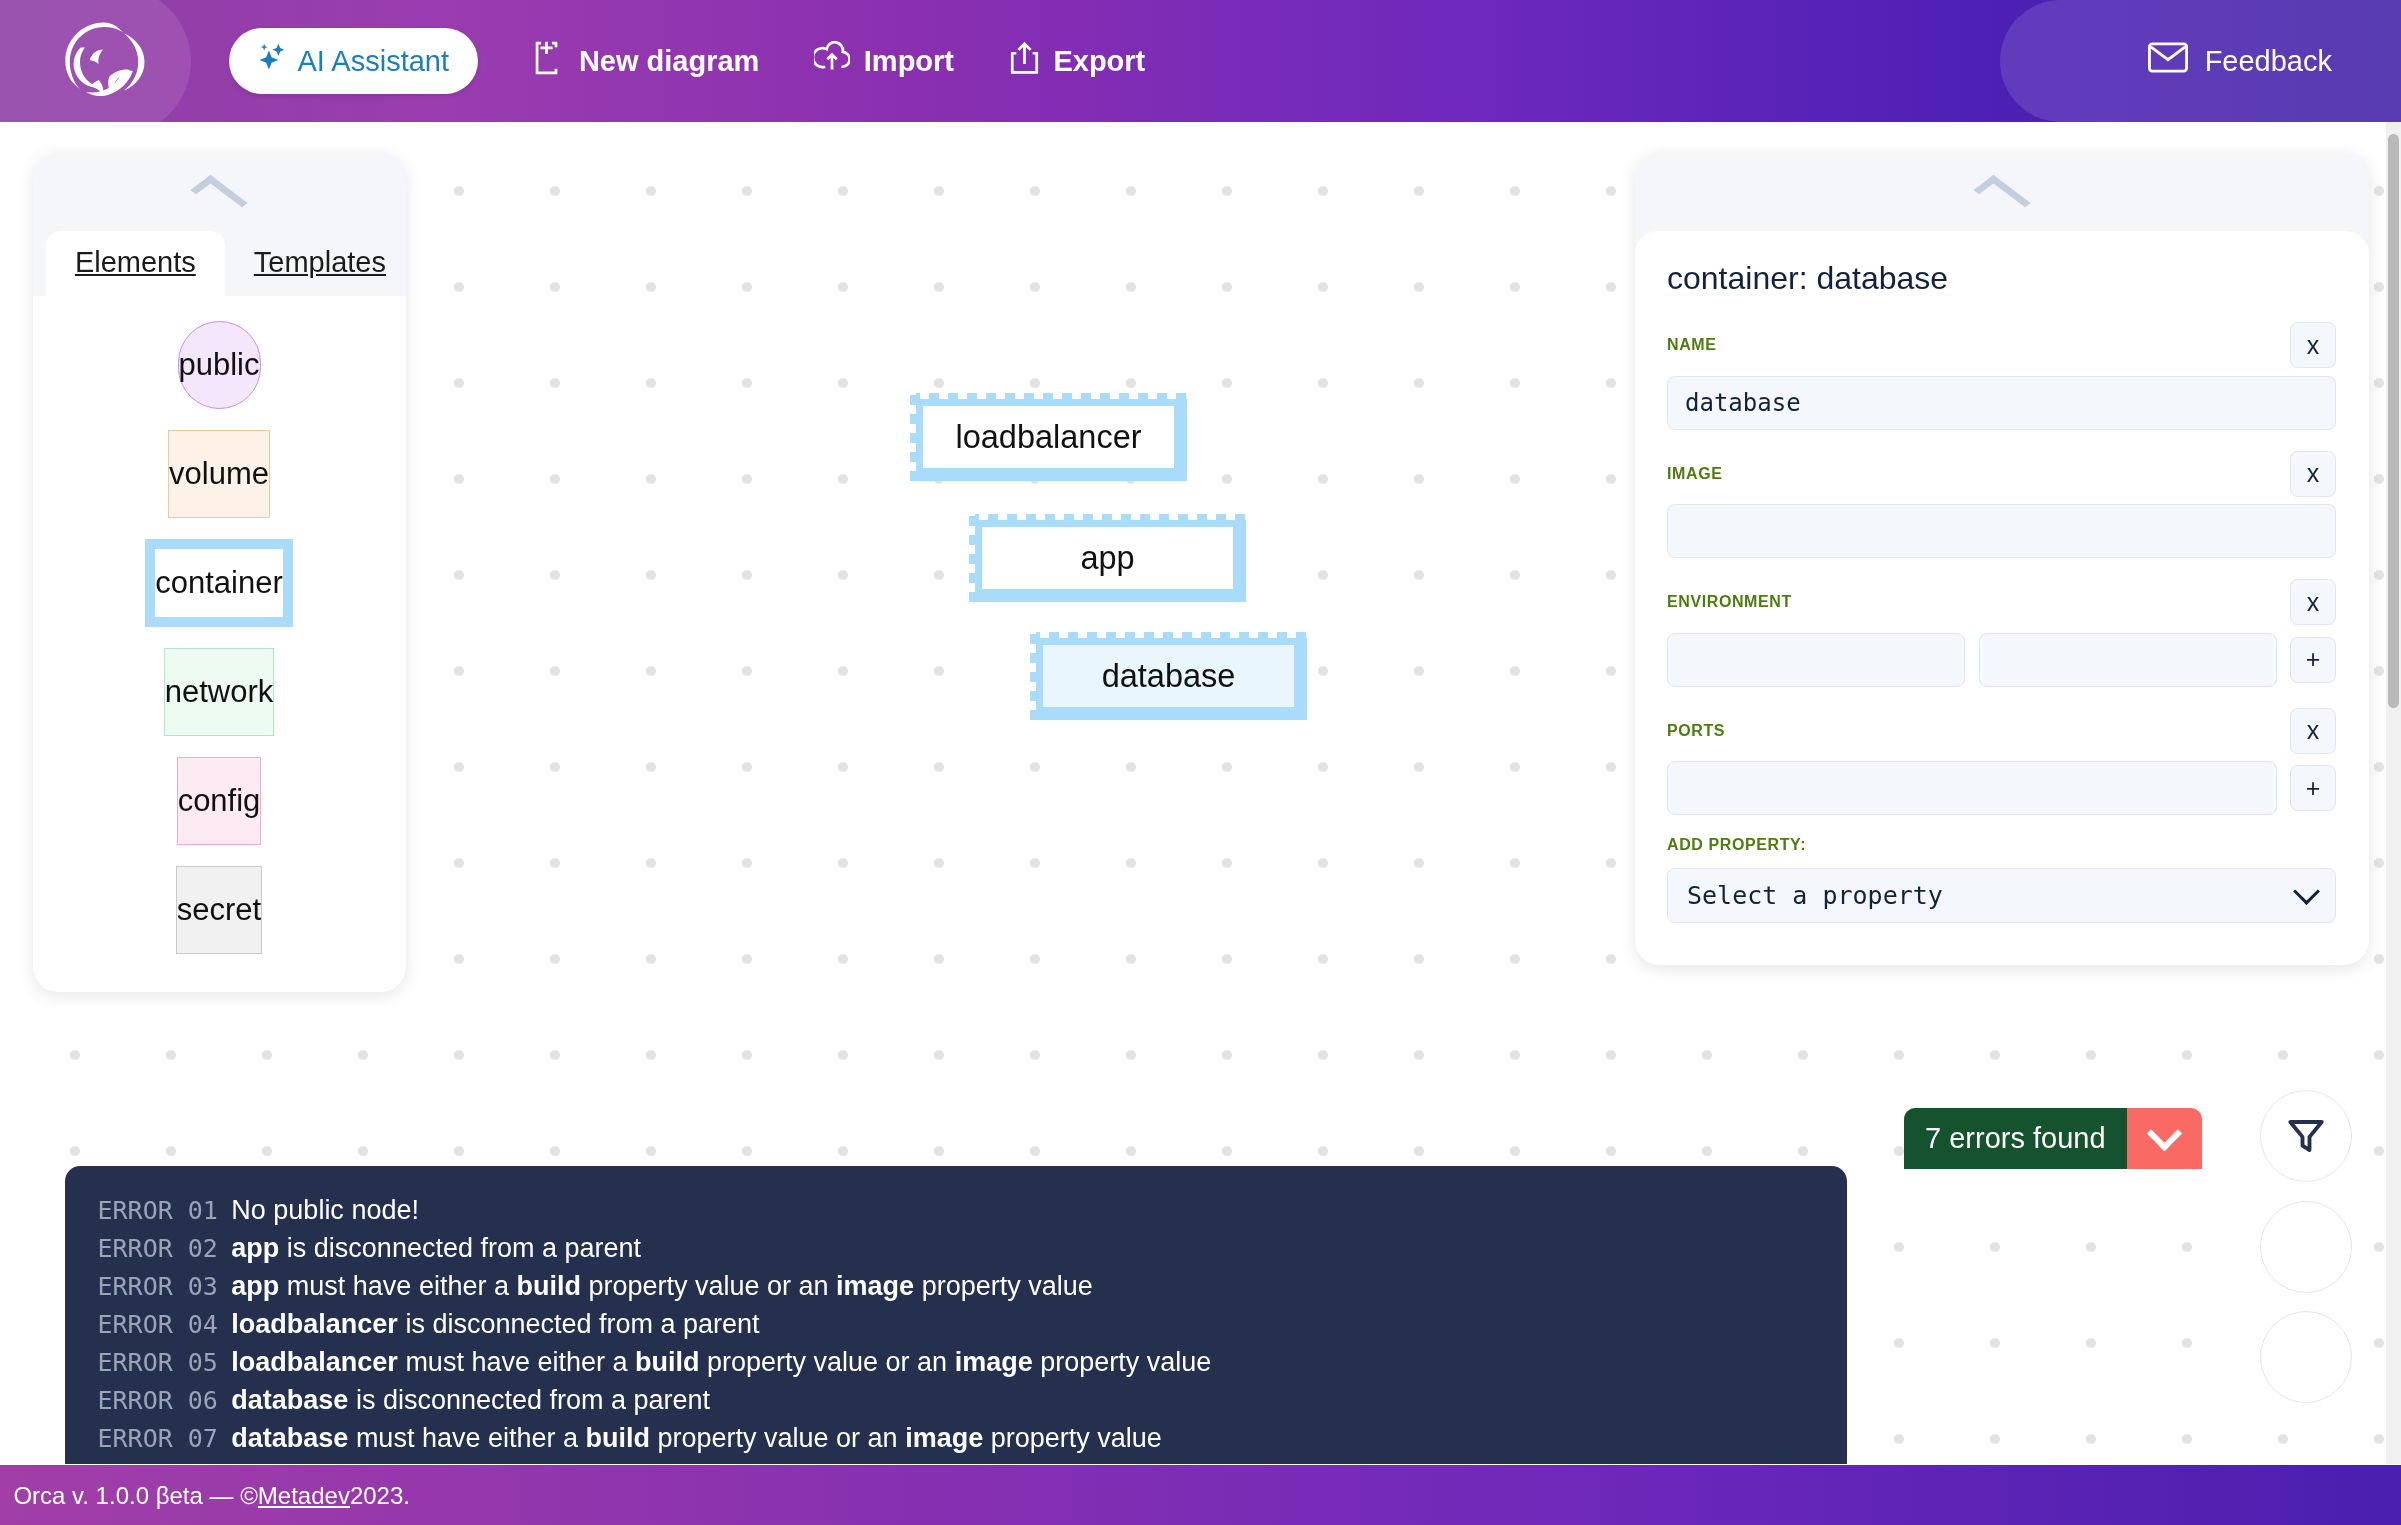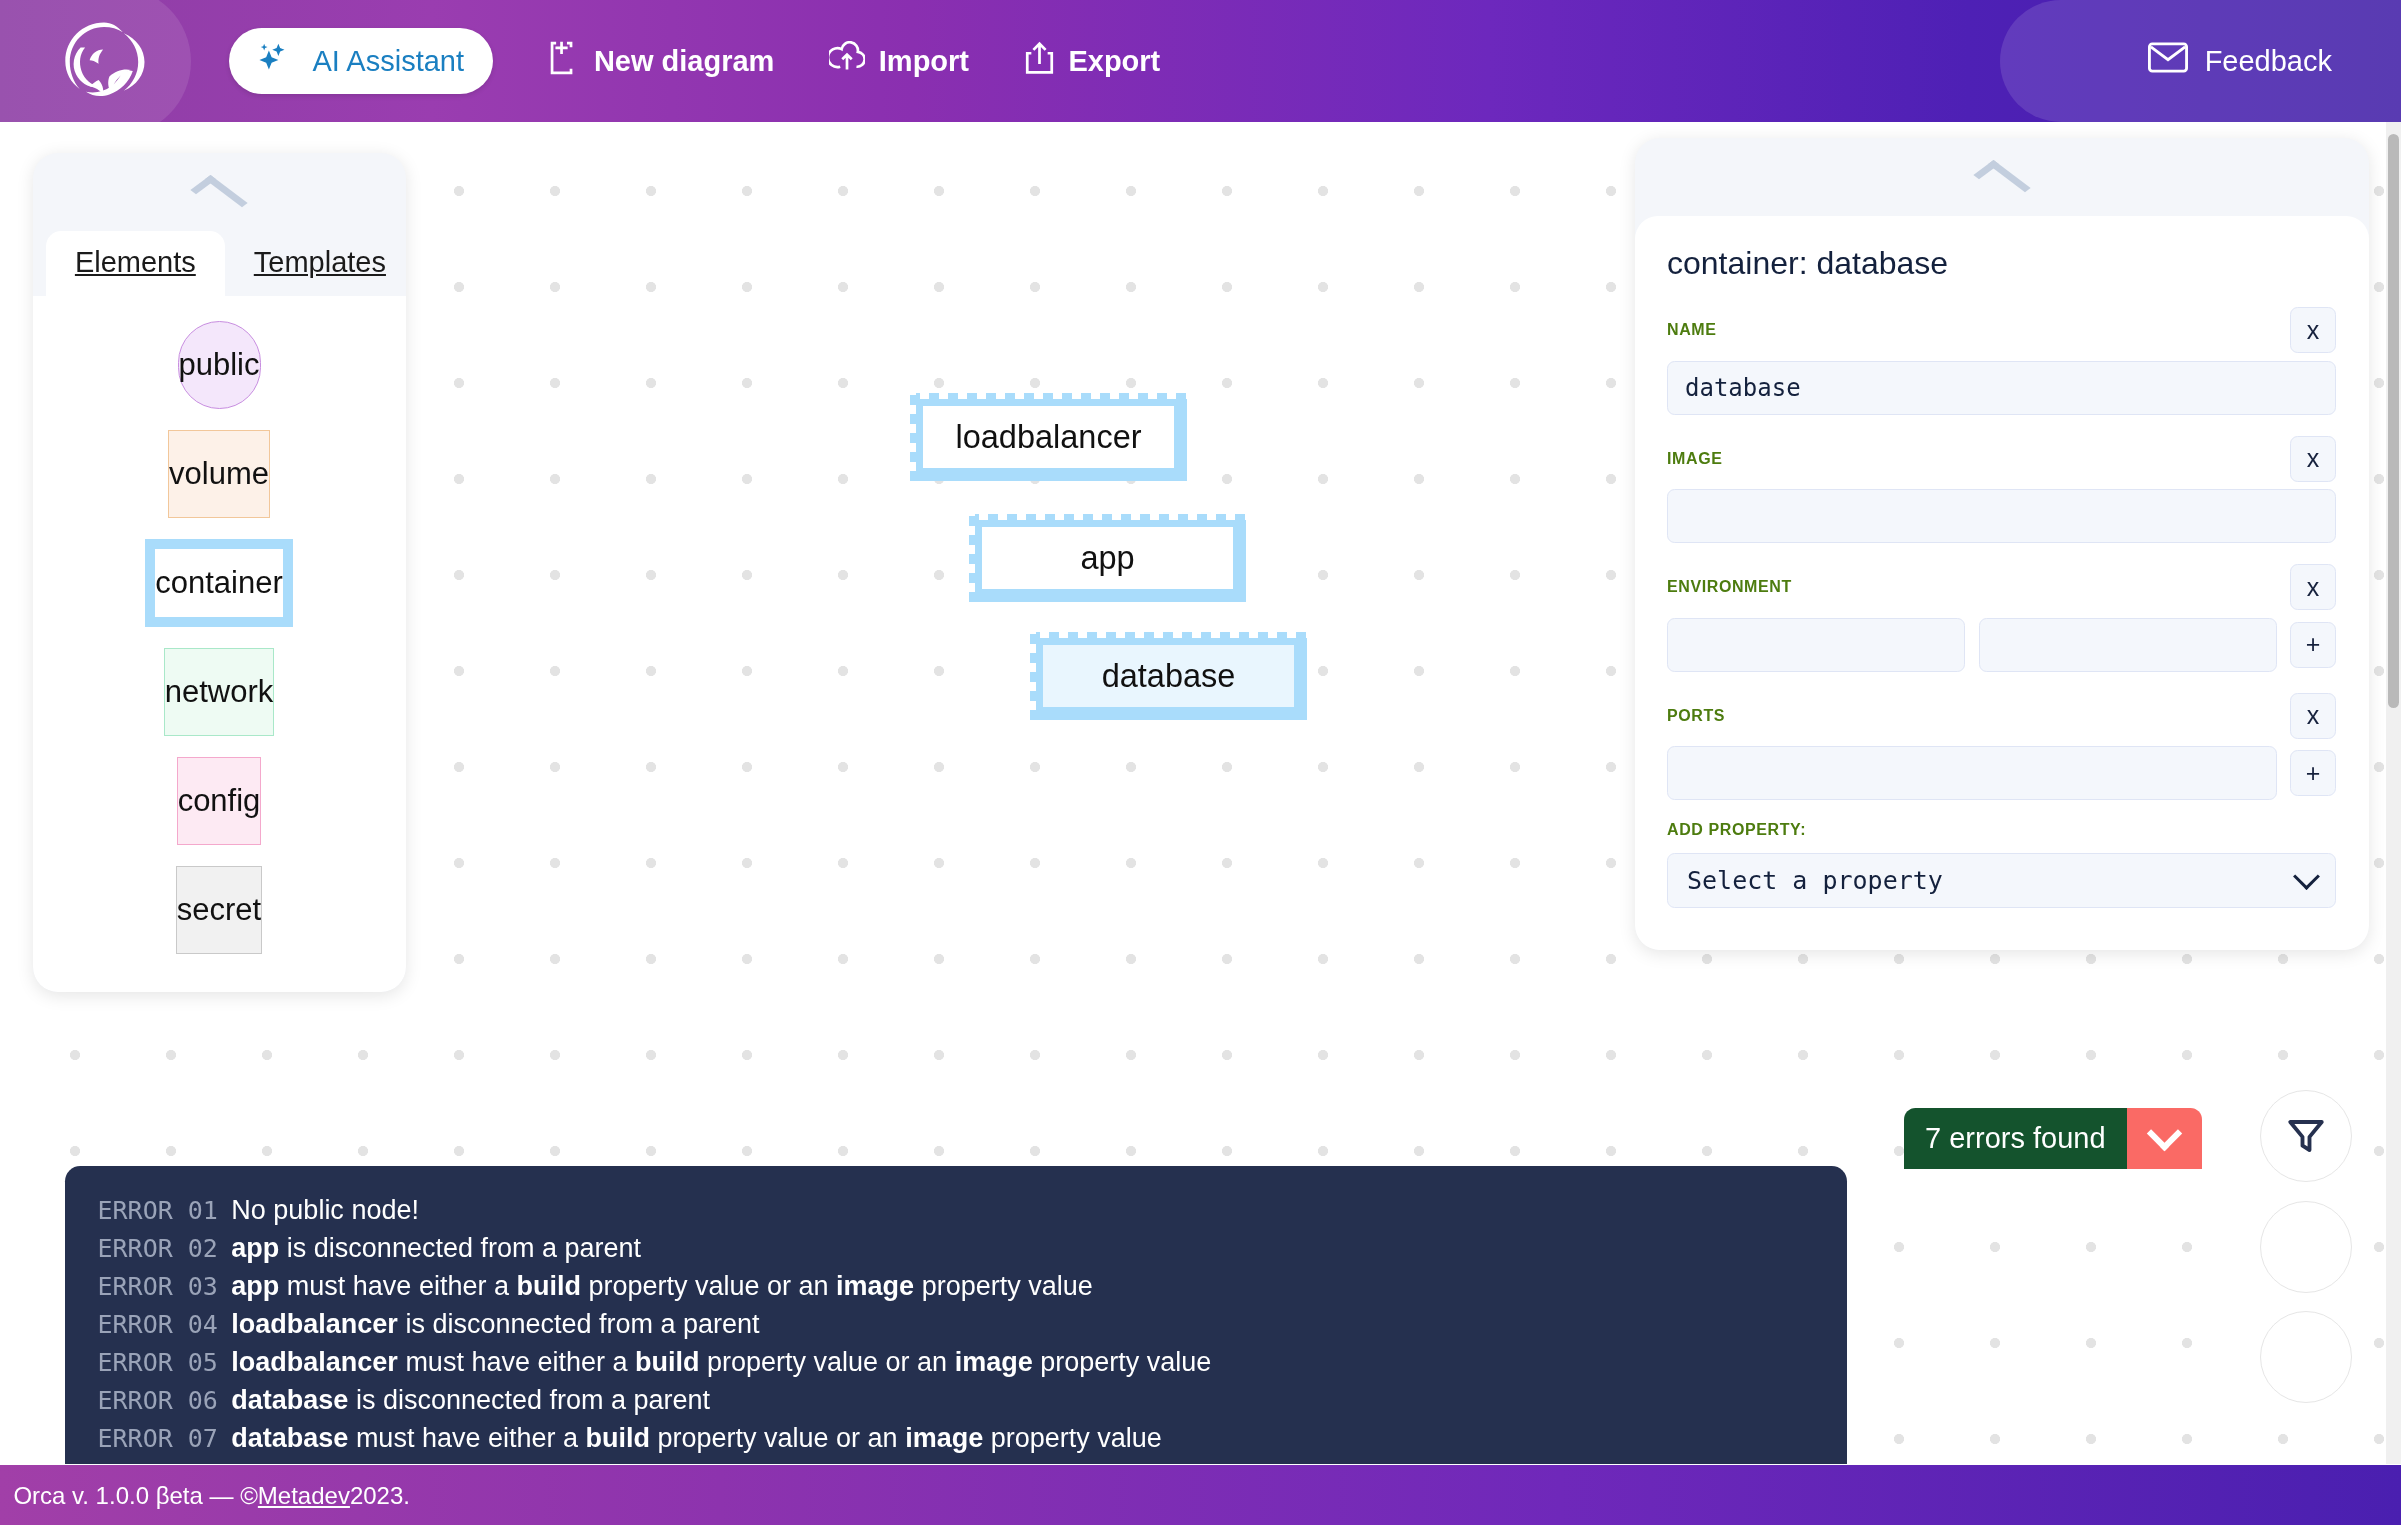--- a/index.html
+++ b/index.html
@@ -47,21 +47,21 @@
     position: absolute;
     left: 229px; top: 0;
     height: 122px;
     display: flex;
     align-items: center;
     gap: 0;
   }
   .ai-btn {
     display: flex;
     align-items: center;
-    gap: 26px;
+    gap: 11px;
     background: #ffffff;
     color: #1a7fc1;
     border-radius: 38px;
     padding: 13.4px 29px 13.4px 25px;
     font-size: 29px;
     font-weight: 500;
     white-space: nowrap;
     border: none;
     cursor: pointer;
     box-shadow: 0 1.9px 5.7px rgba(0,0,0,0.12);
@@ -183,21 +183,21 @@
   .el-public   { background:#f4e7fb; border:1.9px solid #c88ee0; border-radius:44px; }
   .el-container{ background:#ffffff; border:10.5px solid #a9dcfb; position: relative; }
   .el-volume   { background:#fdf1e8; border:1.9px solid #f2c79a; }
   .el-network  { background:#eefbf3; border:1.9px solid #a9e8c9; }
   .el-config   { background:#fdeaf3; border:1.9px solid #f4a8cc; }
   .el-secret   { background:#f1f1f1; border:1.9px solid #c9c9c9; }
 
   
   .right-panel {
     position: absolute;
-    right: 32.5px; top: 138px;
+    right: 32.5px; top: 153px;
     width: 734px;
     border-radius: 25px;
     background: #f4f6fa;
     box-shadow: 0 3.8px 17px rgba(0,0,0,0.10);
     overflow: hidden;
     z-index: 20;
   }
   .props-body {
     background: #ffffff;
     border-radius: 23px;

